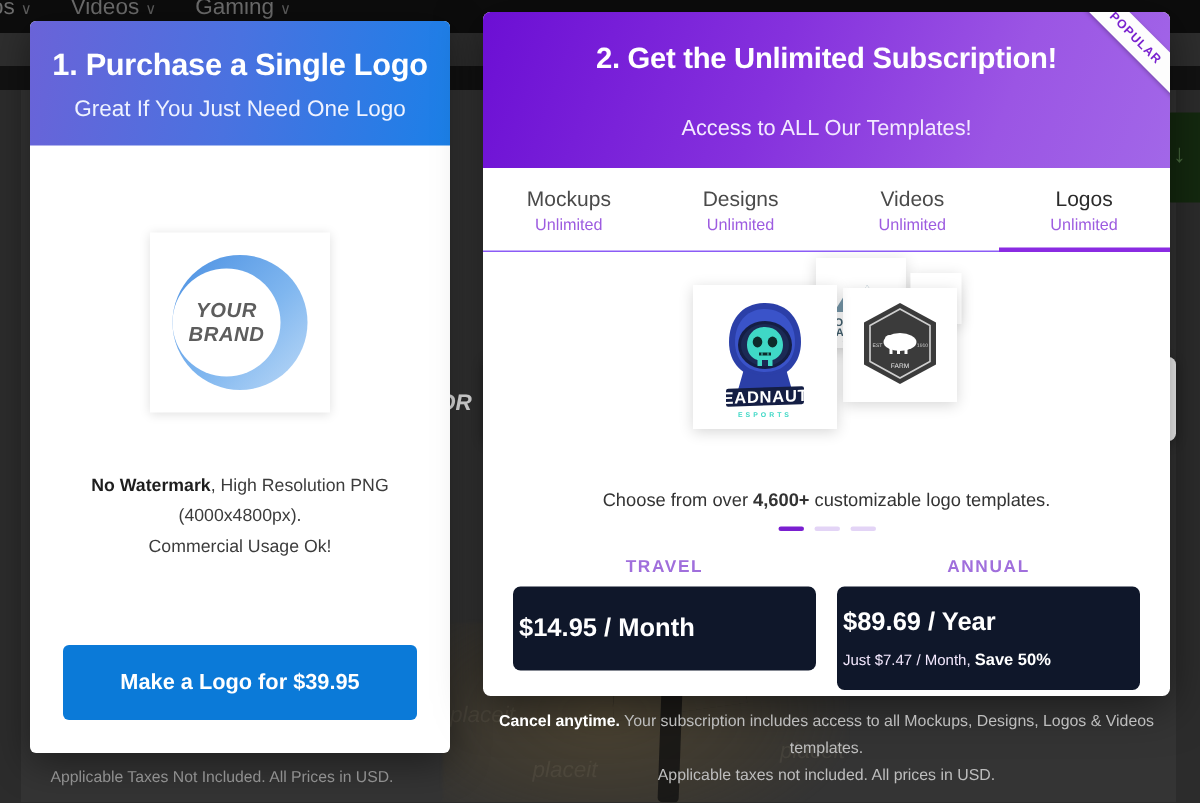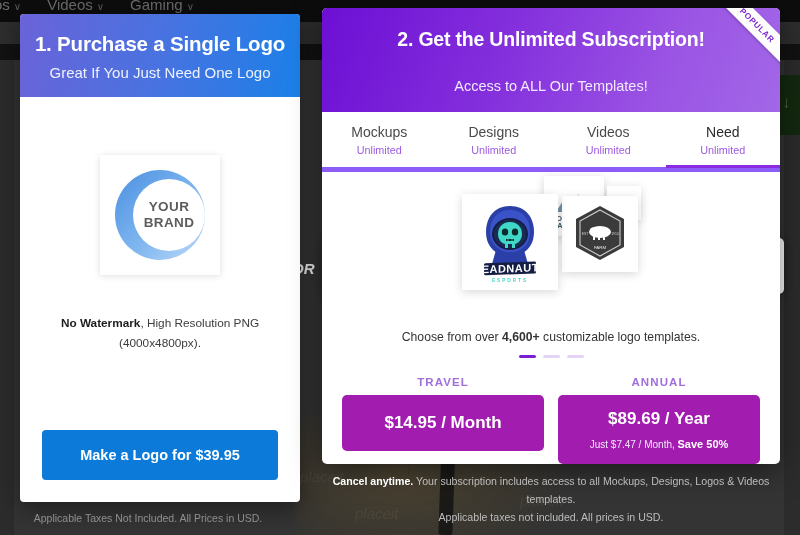--- a/index.html
+++ b/index.html
@@ -73,21 +73,21 @@
   .ml-sub { color:#eef2ff; font-size:15px; margin-top:8px; font-weight:400; }
   .ml-body { flex:1; padding:14px 20px 0; text-align:center; display:flex; flex-direction:column; }
   .brand-card {
     width:120px; height:120px; margin:44px auto 0;
     background:#fff; box-shadow:0 1px 7px rgba(0,0,0,.13);
     display:flex; align-items:center; justify-content:center;
   }
   .brand-ring {
     width:90px; height:90px; border-radius:50%;
     background:linear-gradient(135deg,#4b90e2 0%,#7fb6ef 55%,#bcd9f7 100%);
-    display:flex; align-items:center; justify-content:flex-end;
+    display:flex; align-items:center; justify-content:flex-start;font-style:italic;
   }
   .brand-ring-inner {
     width:72px; height:72px; border-radius:50%; background:#fff;
     display:flex; flex-direction:column; align-items:center; justify-content:center;
     line-height:1.15;
   }
   .brand-ring-inner span { font-size:13.5px; font-weight:bold; color:#5d5d5d; letter-spacing:.4px; }
   .ml-desc {
     margin-top:38px; font-size:11.8px; color:#3c3c3c; line-height:1.72;
   }
@@ -117,21 +117,21 @@
   .mr-title { color:#fff; font-size:19.5px; font-weight:bold; letter-spacing:-.2px; }
   .mr-sub { color:#f3e9ff; font-size:14.5px; margin-top:27px; }
   .ribbon {
     position:absolute; right:-30px; top:8px; width:106px; height:19px;
     background:#fdfdfd; transform:rotate(45deg);
     display:flex; align-items:center; justify-content:center;
     box-shadow:0 1px 3px rgba(0,0,0,.25);
   }
   .ribbon span { color:#7a22cf; font-size:8.2px; font-weight:bold; letter-spacing:.7px; }
 
-  .tabs { display:flex; border-bottom:5px solid #8b5cf6; background:#fff; }
+  .tabs { display:flex; border-bottom:1px solid #8b5cf6; background:#fff; }
   .tab {
     flex:1; text-align:center; padding:12px 0 9px; cursor:pointer;
     border-bottom:3px solid transparent; margin-bottom:-1px;
   }
   .tab .t-name { font-size:14px; color:#4a4a4a; }
   .tab .t-sub { font-size:10.8px; color:#9d5ce0; margin-top:4px; }
   .tab.active { border-bottom-color:#8a2be2; }
   .tab.active .t-name { color:#2b2b2b; }
 
   .carousel {
@@ -163,23 +163,23 @@
   .arrow-l { left:322px; border-radius:5px 0 0 5px; }
   .arrow-r { left:758px; border-radius:0 5px 5px 0; }
 
   .pricing { display:flex; gap:14px; padding:14px 20px 0; margin-top:4px; }
   .price-col { flex:1; text-align:center; }
   .price-label {
     font-size:11.5px; font-weight:bold; color:#a06fdc; letter-spacing:1.1px; margin-bottom:7px;
   }
   .price-btn {
     width:100%; border:none; cursor:pointer; border-radius:5px;
-    background:#a21caf; color:#fff; font-family:inherit;
+    background:#0f172a; color:#fff; font-family:inherit;
     padding:14px 4px; min-height:56px;
-    display:flex; flex-direction:column; align-items:center; justify-content:center;
+    display:flex; flex-direction:column; align-items:flex-start; justify-content:center;
   }
   .price-main { font-size:17px; font-weight:bold; }
   .price-note { font-size:10px; margin-top:9px; color:#f2e7fd; }
   .price-note b { font-weight:bold; color:#fff; font-size:11px; }
 
   .mr-footer {
     position:absolute; left:322px; top:472px; width:458px;
     text-align:center; font-size:10.6px; color:#bdbdbd; line-height:1.7;
   }
   .mr-footer b { color:#fff; font-weight:bold; }
@@ -237,20 +237,21 @@
         <div class="brand-ring">
           <div class="brand-ring-inner">
             <span>YOUR</span>
             <span>BRAND</span>
           </div>
         </div>
       </div>
       <div class="ml-desc">
         <div><b>No Watermark</b><span>, High Resolution PNG</span></div>
         <div>(4000x4800px).</div>
+        <div>Commercial Usage Ok!</div>
       </div>
       <div class="ml-cta-wrap">
         <button class="ml-cta">Make a Logo for $39.95</button>
       </div>
     </div>
   </div>
   <div class="ml-footnote">Applicable Taxes Not Included. All Prices in USD.</div>
 
   <div class="arrow arrow-l">‹</div>
   <div class="arrow arrow-r">›</div>
@@ -271,21 +272,21 @@
       </div>
       <div class="tab">
         <div class="t-name">Designs</div>
         <div class="t-sub">Unlimited</div>
       </div>
       <div class="tab">
         <div class="t-name">Videos</div>
         <div class="t-sub">Unlimited</div>
       </div>
       <div class="tab active">
-        <div class="t-name">Need</div>
+        <div class="t-name">Logos</div>
         <div class="t-sub">Unlimited</div>
       </div>
     </div>
 
     <div class="carousel">
 
       <div class="logo-card lc-mtn">
         <svg viewBox="0 0 60 60" width="60" height="60">
           <rect width="60" height="60" fill="#fff"></rect>
           <path d="M12 36 L22 20 L28 29 L34 18 L48 36 Z" fill="#7596a8"></path>

